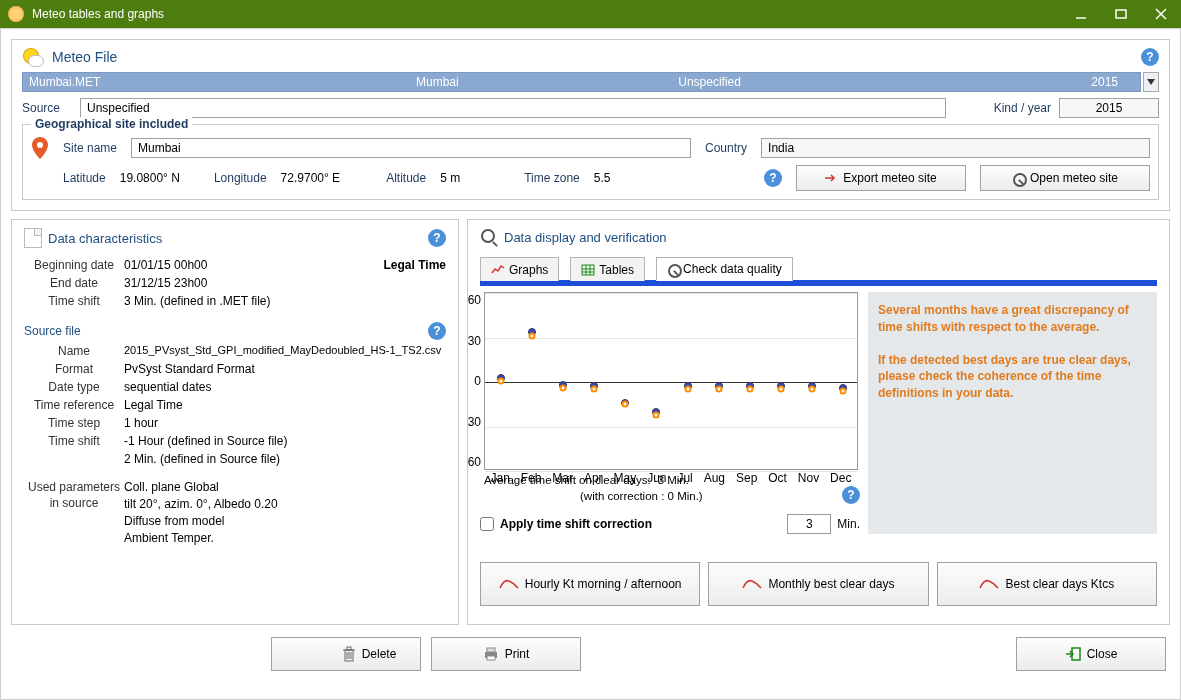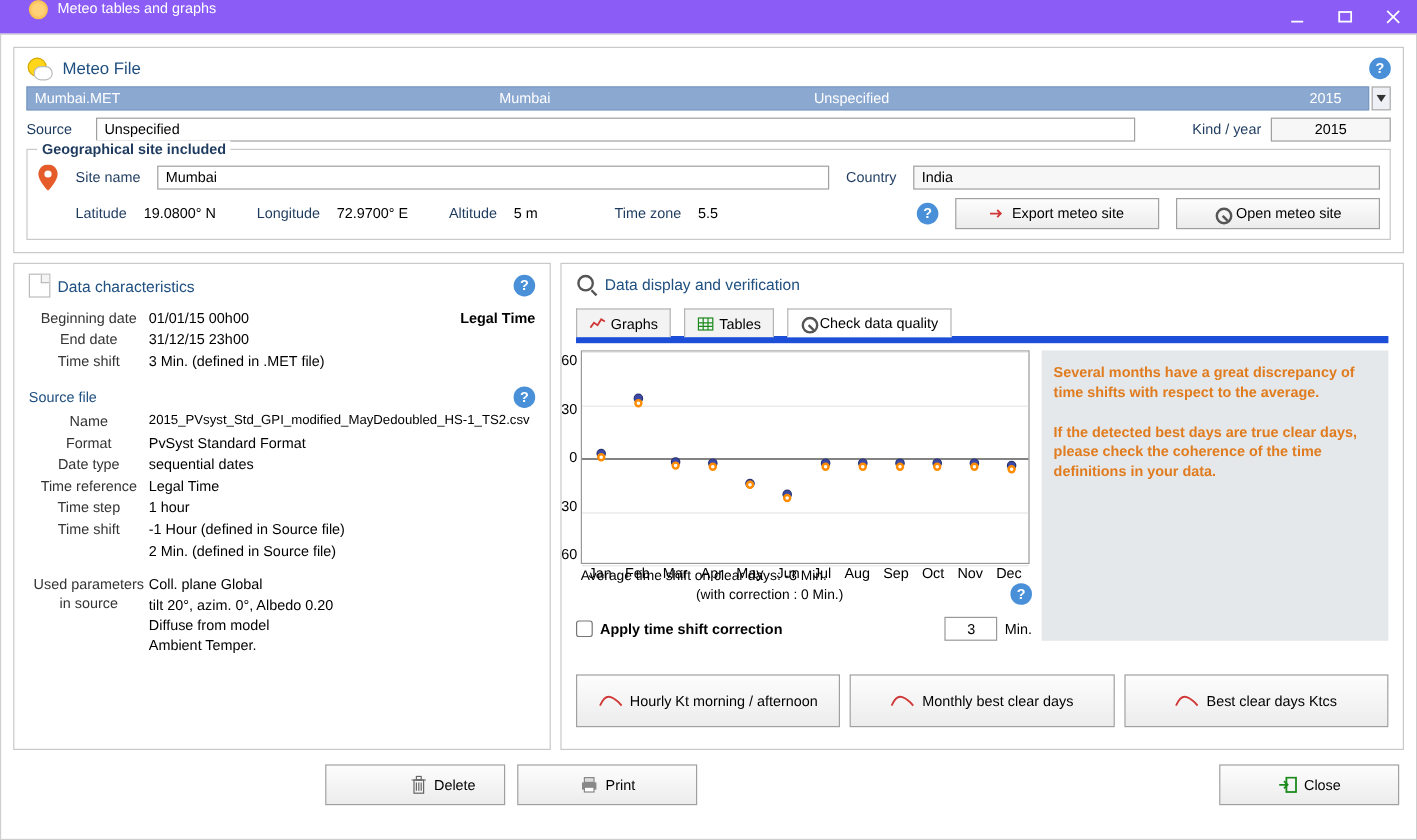--- a/index.html
+++ b/index.html
@@ -1,19 +1,19 @@
 <!DOCTYPE html>
 <html><head>
 <meta charset="utf-8">
 <style>
 * { box-sizing: border-box; margin: 0; padding: 0; font-family: 'Segoe UI', Tahoma, sans-serif; font-size: 12px; }
 body { background: #fff; width: 1181px; height: 700px; overflow: hidden; }
 
 
-.titlebar { background: #8b5cf6; color: #fff; height: 28px; display: flex; align-items: flex-start; padding-left: 24px; }
+.titlebar { background: #4d7c0f; color: #fff; height: 28px; display: flex; align-items: center; padding-left: 8px; }
 .titlebar-icon { width: 16px; height: 16px; background: radial-gradient(circle, #ffd27a 40%, #f5a623 100%); border-radius: 50%; margin-right: 8px; }
 .titlebar-text { flex: 1; font-size: 12px; }
 .titlebar-buttons { display: flex; }
 .titlebar-btn { width: 40px; height: 28px; display: flex; align-items: center; justify-content: center; color: #fff; font-size: 14px; }
 .titlebar-btn svg { width: 12px; height: 12px; }
 
 
 .window-body { border: 1px solid #cfcfcf; padding: 10px; height: 672px; }
 
 
@@ -160,21 +160,21 @@
         <input class="textbox" style="width: 560px;" value="Mumbai">
         <span class="label">Country</span>
         <div class="textbox ro" style="flex:1;">India</div>
       </div>
       <div class="fs-body" style="margin-top:6px;">
         <span style="width:18px;"></span>
         <span class="label">Latitude</span>
         <span>19.0800° N</span>
         <span class="label" style="margin-left:20px;">Longitude</span>
         <span>72.9700° E</span>
-        <span class="label" style="margin-left:20px;">Altitude</span>
+        <span class="label" style="margin-left:32px;">Altitude</span>
         <span>5 m</span>
         <span class="label" style="margin-left:50px;">Time zone</span>
         <span>5.5</span>
         <div class="flexspace"></div>
         <div class="help-icon">?</div>
         <button class="action-btn action-btn-wide">
           <svg width="12" height="12">
               <path d="M0 6 L8 6 M6 3 L9 6 L6 9" stroke="#d03838" fill="none" stroke-width="1.5"></path>
             </svg>
           <span>Export meteo site</span>

